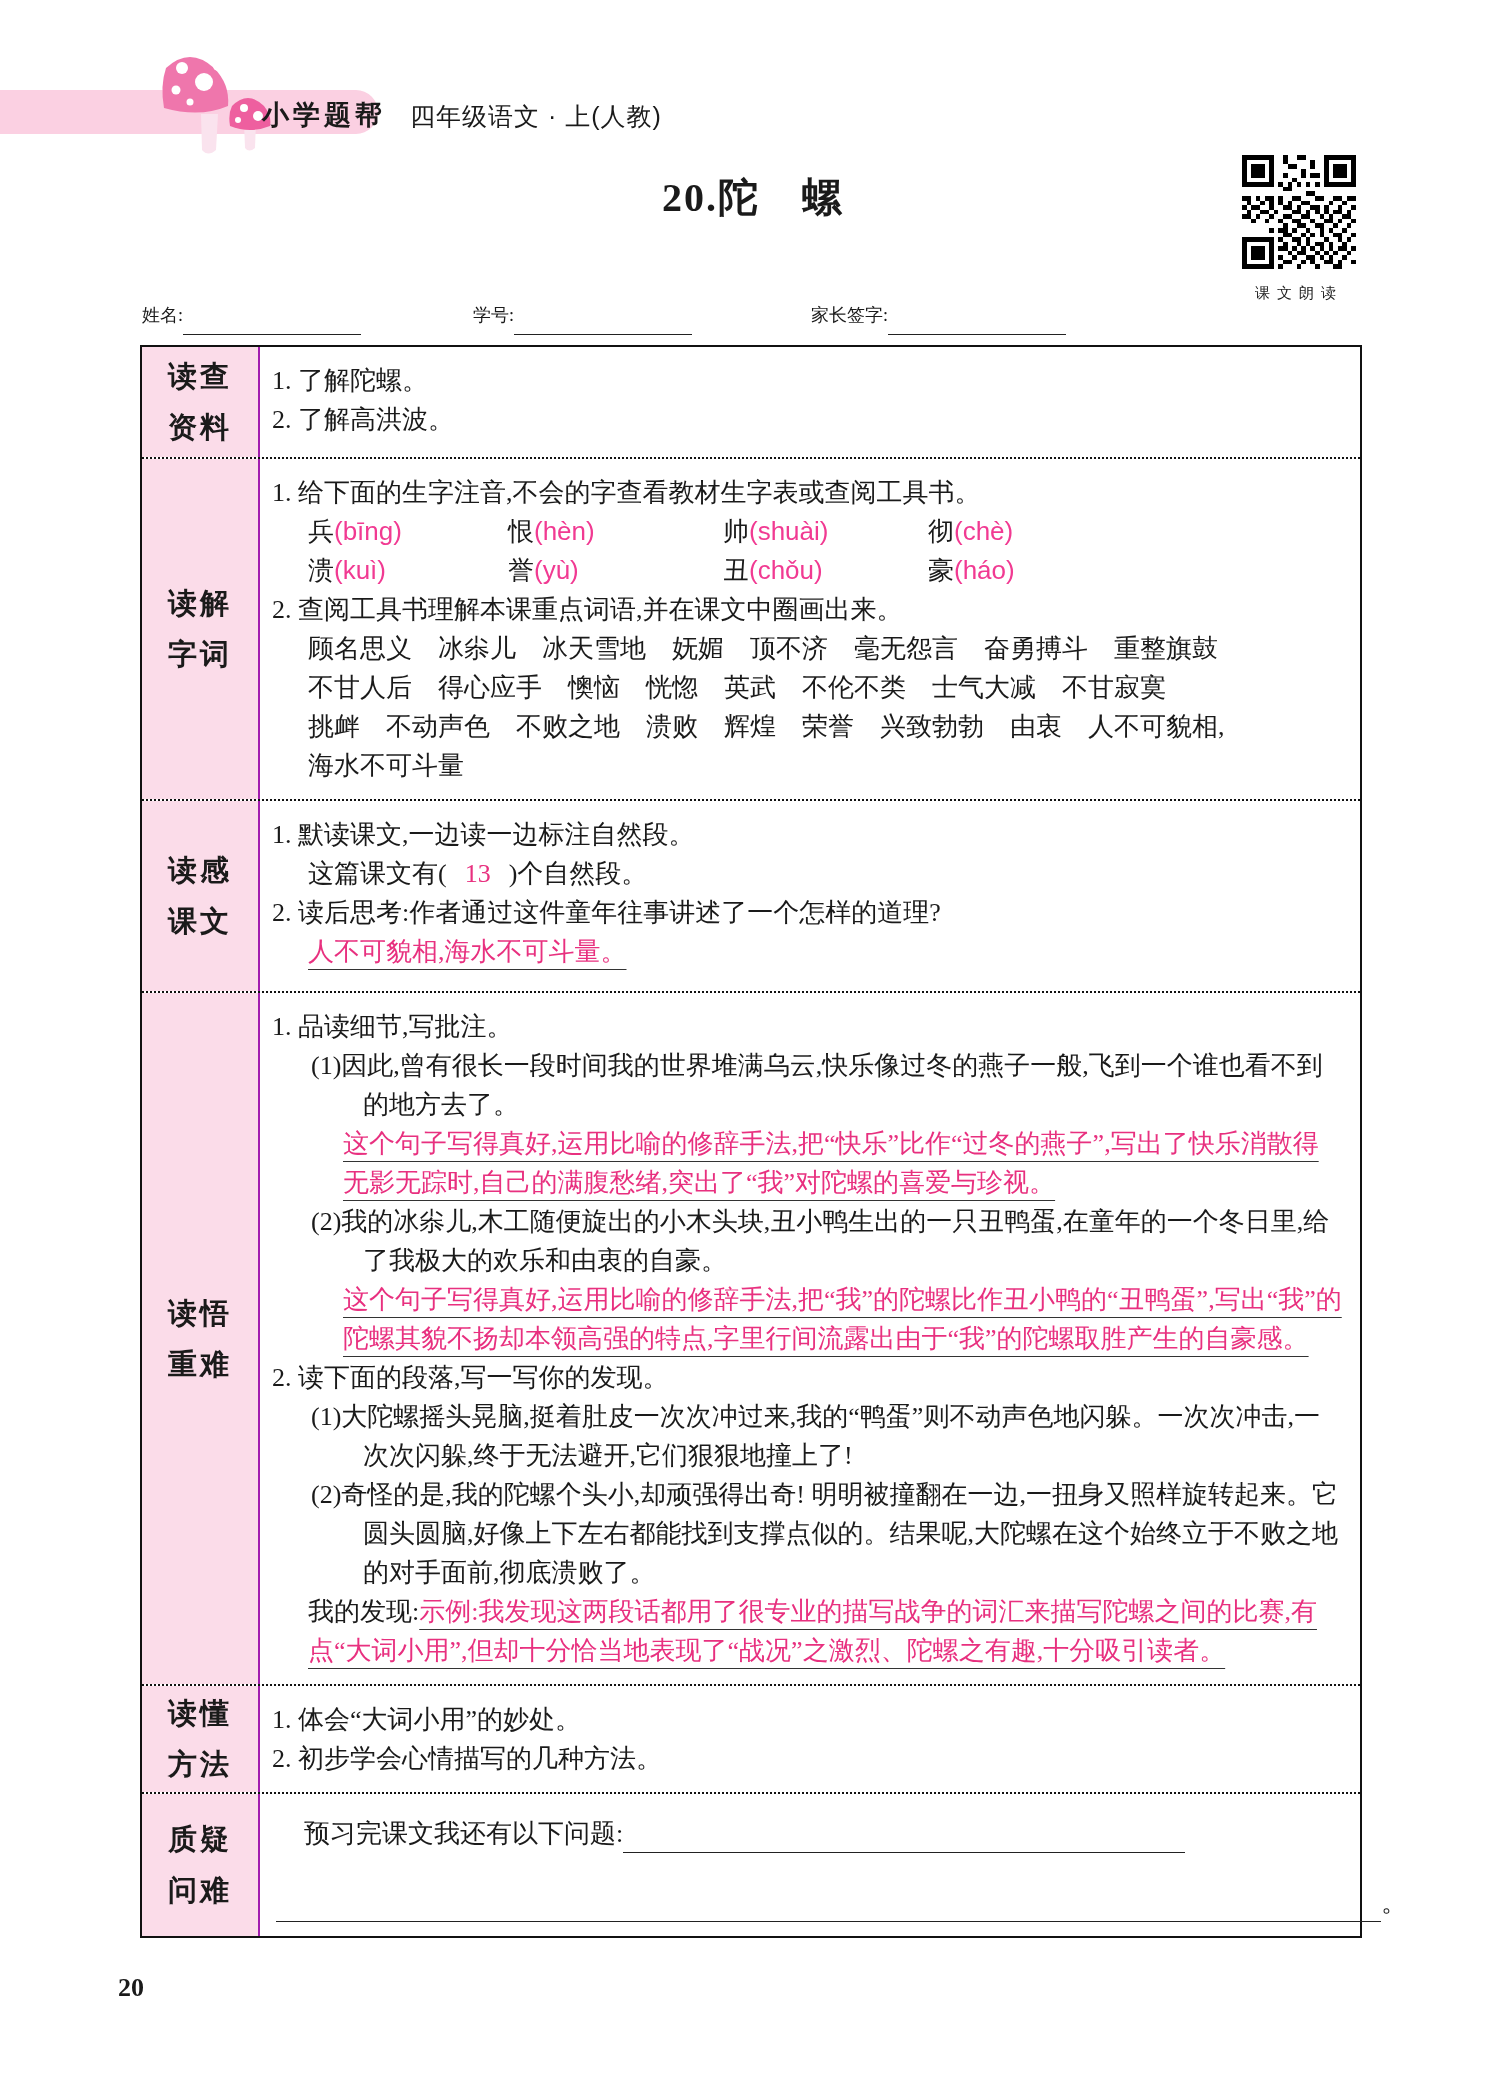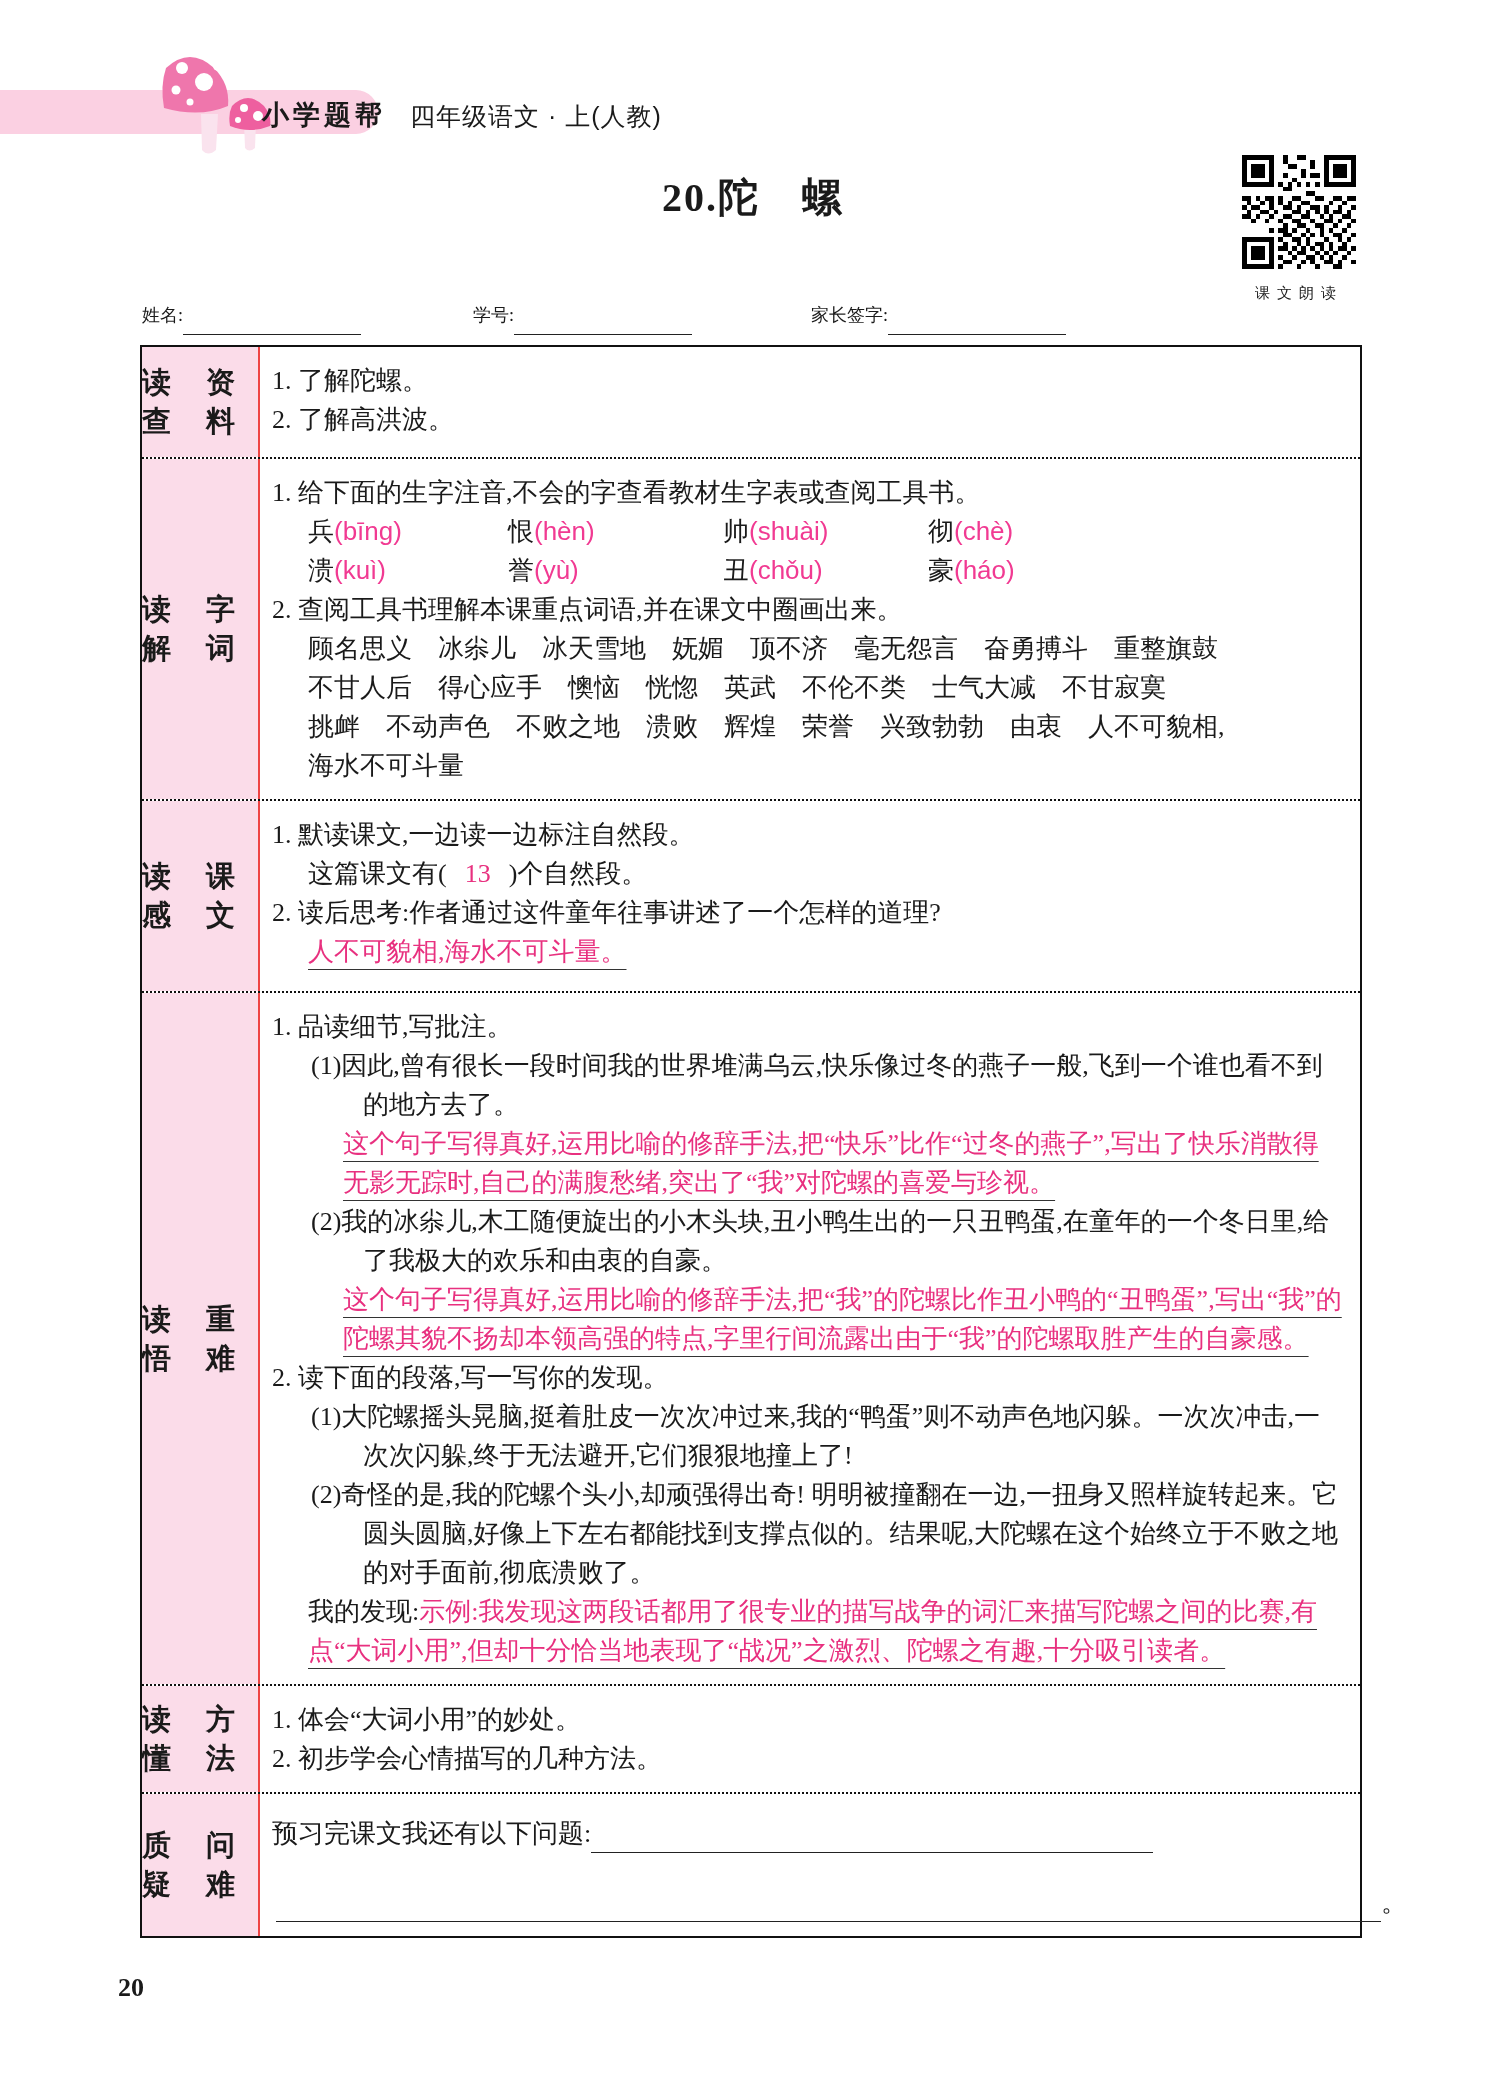--- a/index.html
+++ b/index.html
@@ -30,38 +30,38 @@
   .name-row{position:absolute;top:296px;left:0;width:100%;height:40px;font-size:18px;}
   .field{position:absolute;white-space:nowrap;}
   .f-name{left:142px;} .f-no{left:473px;text-align:right;} .f-sign{left:811px;}
   .blank{display:inline-block;border-bottom:1.6px solid #222;height:28px;vertical-align:bottom;}
   .blank.w178{width:178px;}
   
   .sheet{position:absolute;left:140px;top:345px;width:1222px;border:2.5px solid #111;background:#fff;}
   .row{display:flex;align-items:stretch;border-bottom:2.5px dotted #111;}
   .row:last-child{border-bottom:none;}
   .label-cell{width:118px;flex:0 0 118px;background:var(--label-bg);
-    border-right:2px solid #ef4444;display:flex;flex-direction:row;
+    border-right:2px solid #a21caf;display:flex;flex-direction:column;
     align-items:center;justify-content:center;gap:12px;
     font-family:"Liberation Sans","DejaVu Sans",sans-serif;
     font-weight:bold;font-size:29px;letter-spacing:3px;}
   .content-cell{flex:1;padding:14px 18px 14px 12px;}
   .l1{padding-left:36px;text-indent:-36px;}
   .l2{margin-left:39px;padding-left:52px;text-indent:-52px;}
   .indent1{margin-left:36px;}
   .indent2{margin-left:71px;}
   .answer{color:var(--answer);
     text-decoration:underline;text-decoration-color:#333;
     text-decoration-thickness:1.3px;text-underline-offset:9px;}
   .py-grid{margin-left:36px;display:grid;grid-template-columns:200px 215px 205px auto;row-gap:0;}
   .hz{color:var(--ink);}
   .py{color:var(--pinyin);font-family:"Liberation Sans","DejaVu Sans",sans-serif;}
   .word-line{margin-left:36px;}
   .fill-ans{color:var(--answer);padding:0 18px;}
-  .q-line1{margin-top:6px;white-space:nowrap;}
+  .q-line1{margin-top:6px;white-space:nowrap;margin-left:32px;}
   .q-line2{margin-top:30px;white-space:nowrap;}
   .blank.q1{width:562px;}
   .blank.q2{width:1105px;margin-left:4px;}
   .min-r1{min-height:110px;} .min-r3{min-height:190px;}
   .min-r5{min-height:103px;} .min-r6{min-height:102px;}
   
   .page-no{position:absolute;left:118px;top:1968px;font-weight:bold;font-size:26px;}
 </style>
 </head>
 <body>

